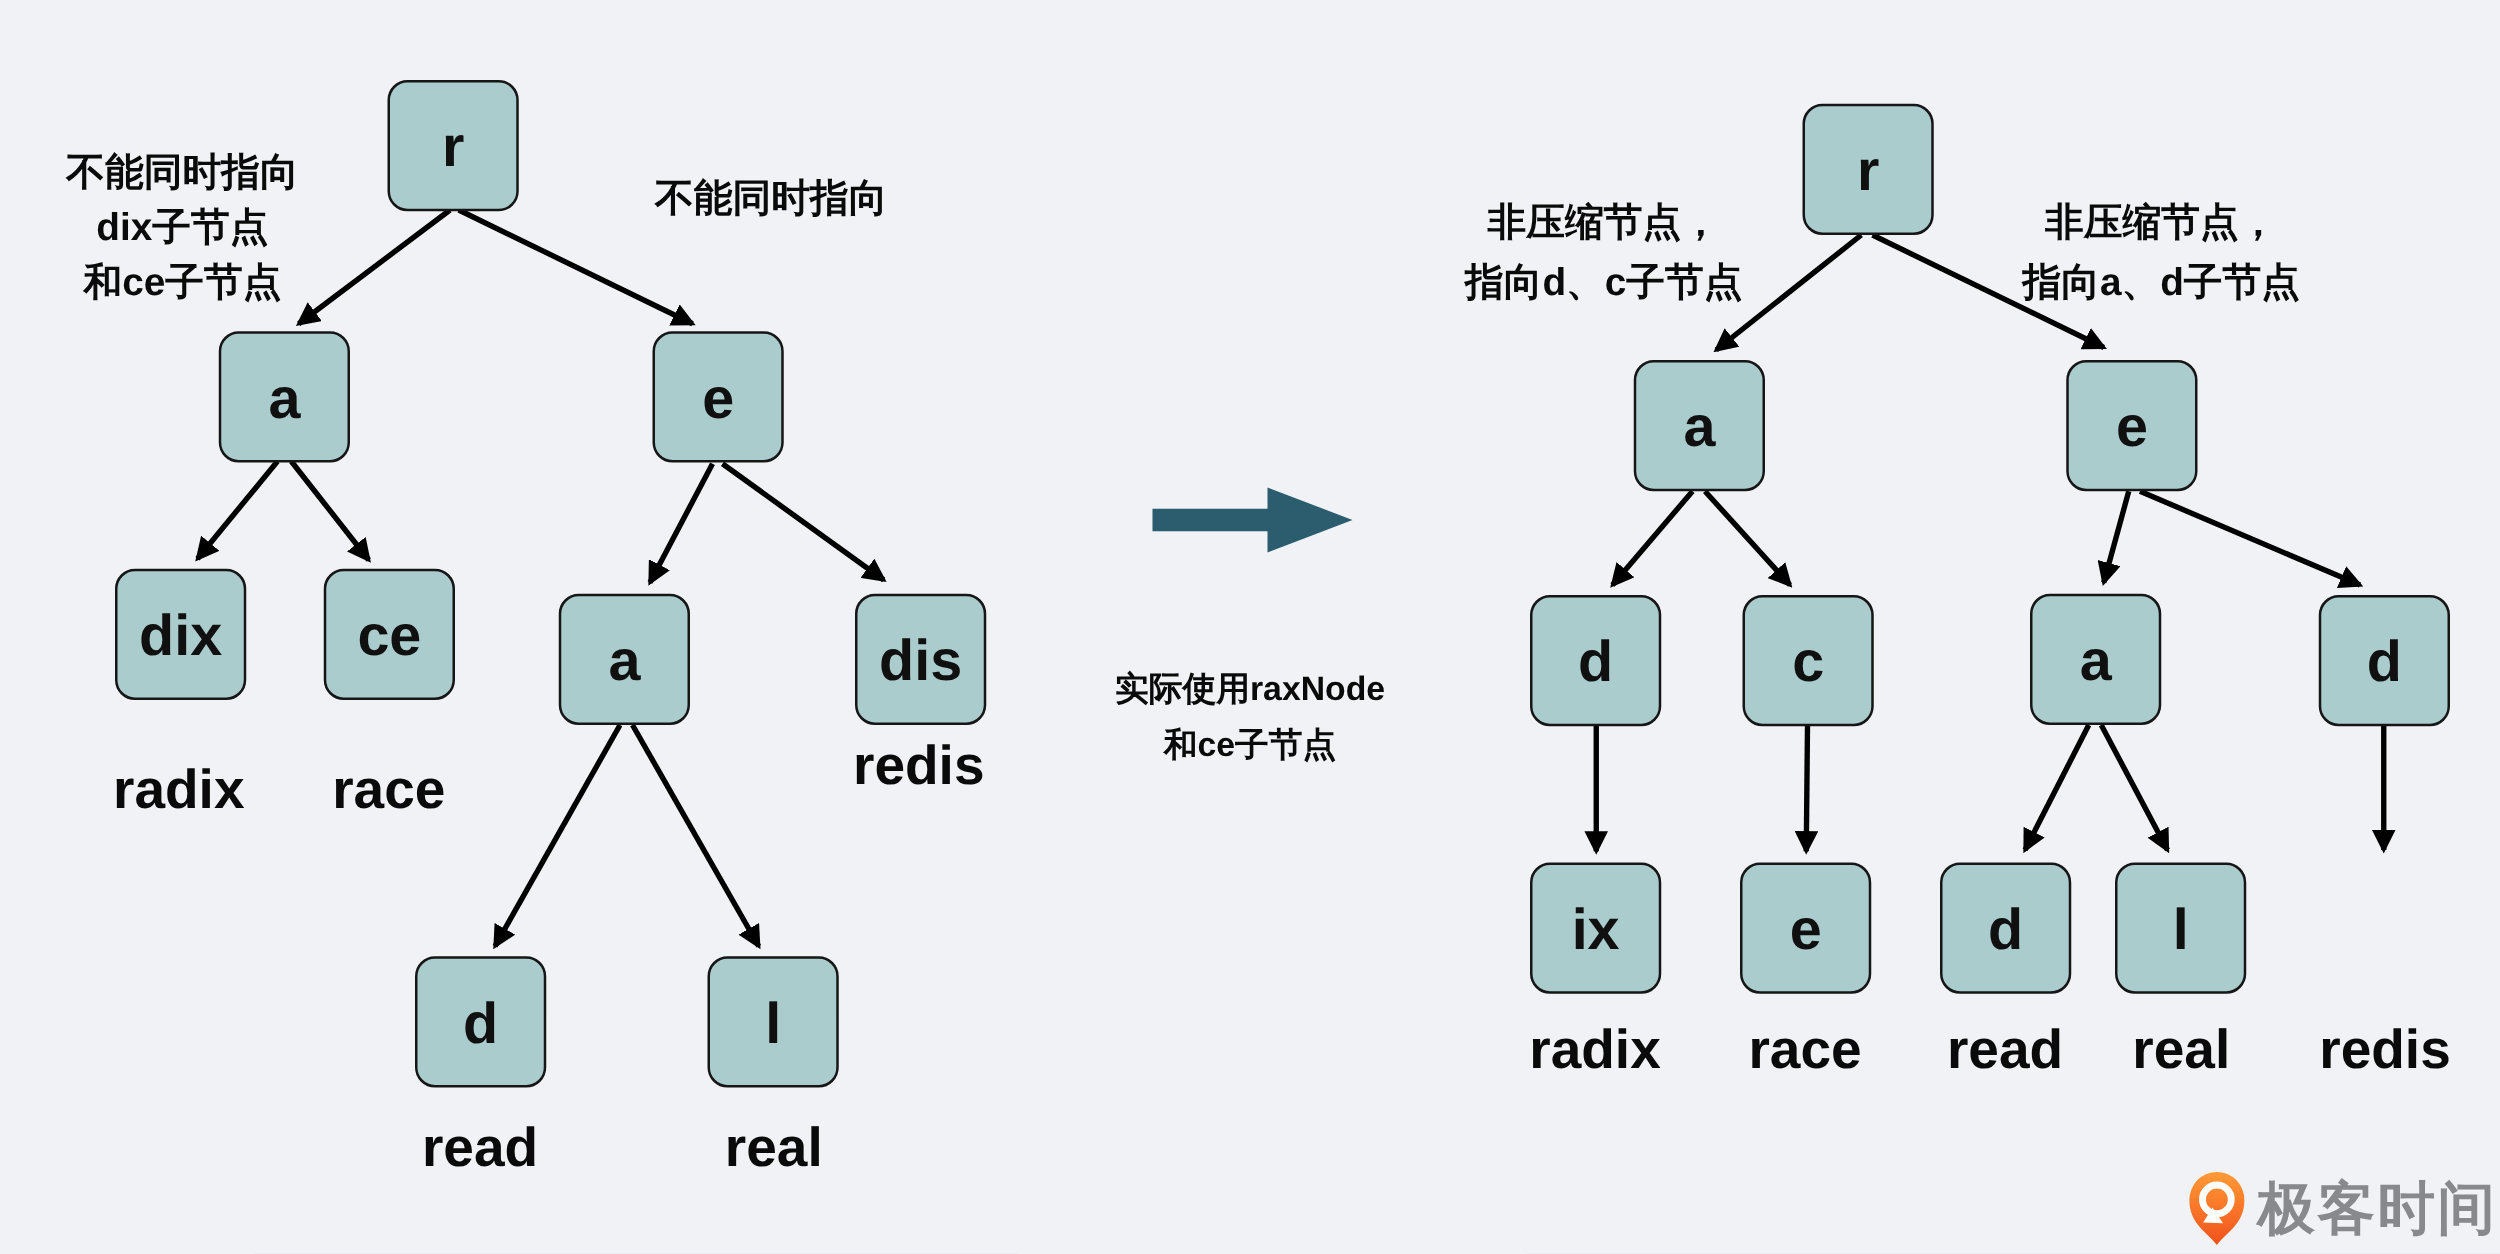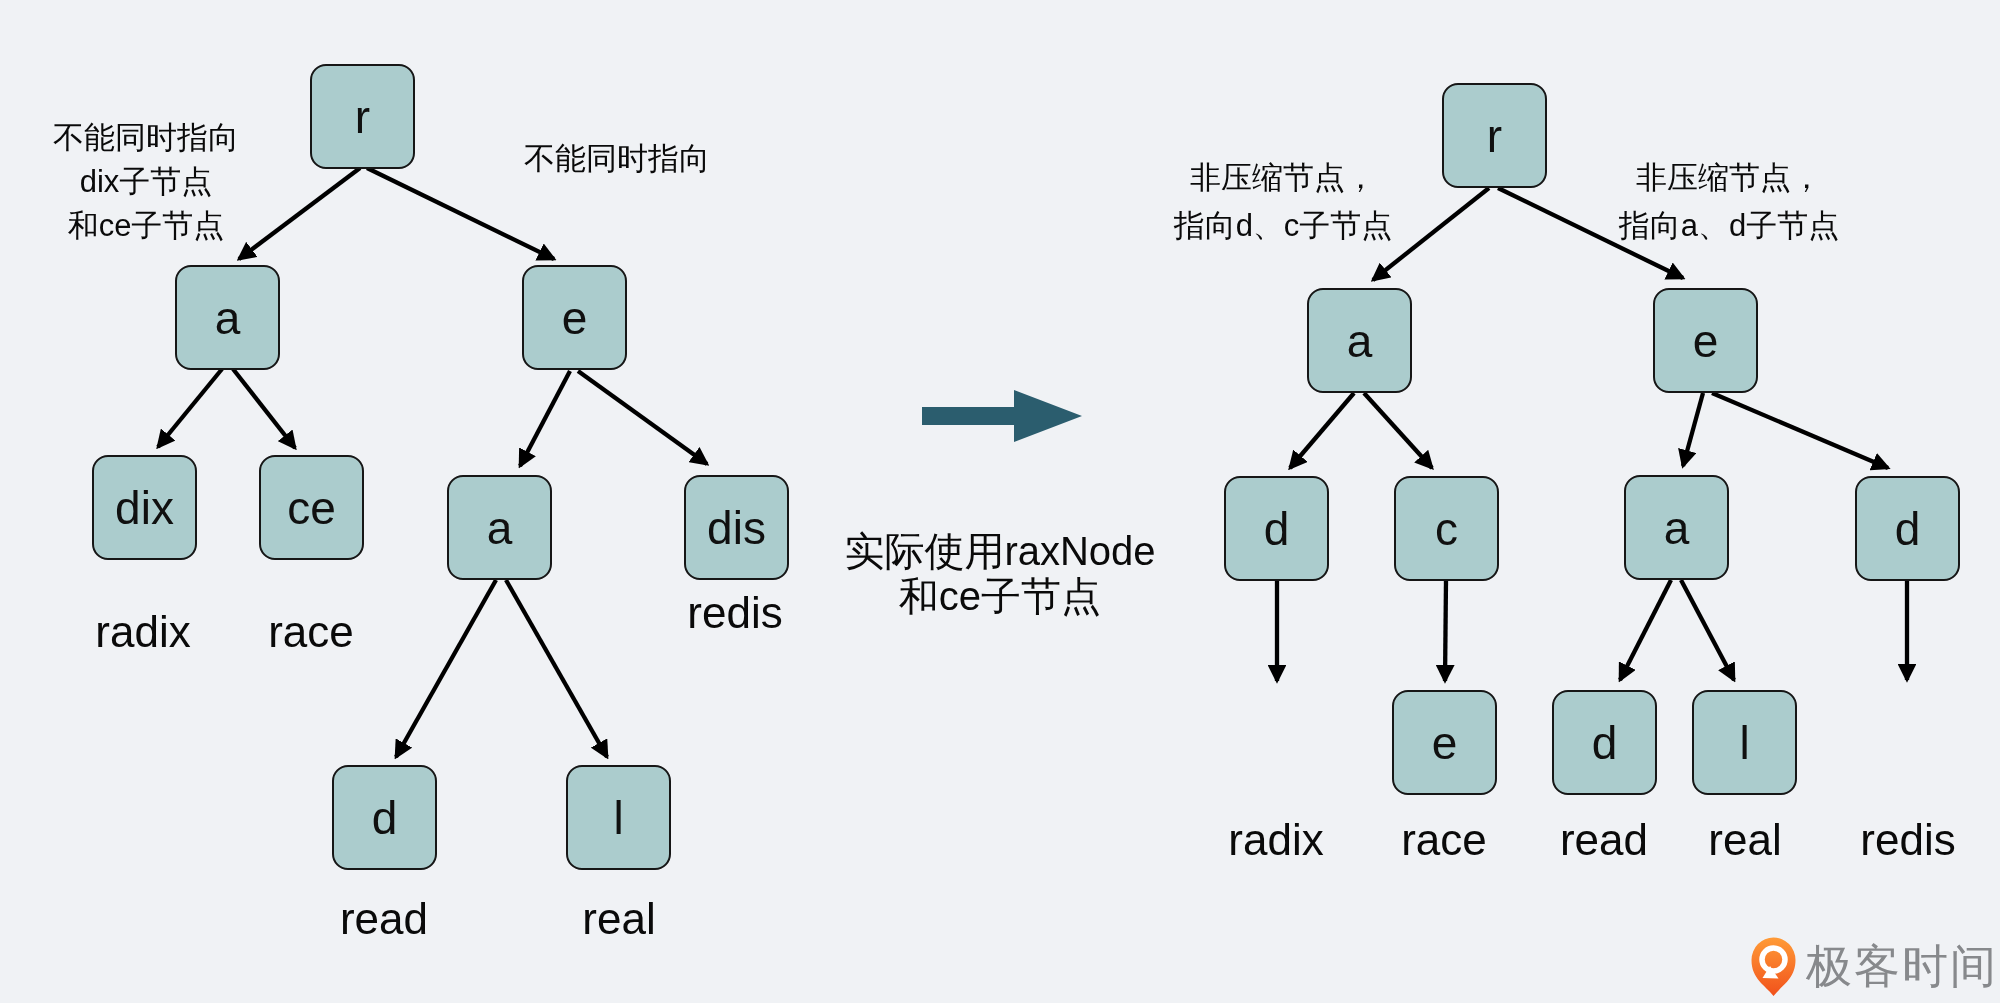--- a/index.html
+++ b/index.html
@@ -1,18 +1,18 @@
 <!DOCTYPE html>
 <html><head>
 <meta charset="utf-8">
 <style>
   html,body{margin:0;padding:0;background:#e6e8ea;}
   .stage{
     position:relative;width:2000px;height:1003px;background:#f0f2f5;
-    font-family:"Liberation Sans","DejaVu Sans",sans-serif;color:#0b0b0b;overflow:hidden;
+    font-family:"Liberation Sans","DejaVu Sans",sans-serif;color:#0b0b0b;overflow:hidden;font-weight:bold;
   }
   .edges{position:absolute;left:0;top:0;width:2000px;height:1003px;}
   .node{
     position:absolute;width:105px;height:105px;box-sizing:border-box;
     background:#abcccd;border:2.5px solid #161616;border-radius:16px;
     display:flex;align-items:center;justify-content:center;
     font-size:46px;line-height:1;color:#101010;
   }
   .wlabel{
     position:absolute;transform:translateX(-50%);
@@ -20,21 +20,21 @@
   }
   .anno{
     position:absolute;transform:translateX(-50%);text-align:center;
     font-size:31px;color:#0a0a0a;white-space:nowrap;
   }
   .anno.l1{line-height:44px;}
   .anno.l2{line-height:46px;}
   .anno.r{line-height:48px;}
   .caption{
     position:absolute;transform:translateX(-50%);text-align:center;
-    font-size:40px;line-height:45px;color:#0a0a0a;white-space:nowrap;
+    font-size:27px;line-height:45px;color:#0a0a0a;white-space:nowrap;
   }
   .brand{
     position:absolute;left:1806px;top:942px;
     font-size:46px;line-height:48px;letter-spacing:2px;color:#87898c;white-space:nowrap;
   }
   .logo-icon{position:absolute;left:1750px;top:935px;}
 </style>
 </head>
 <body>
 
@@ -110,20 +110,21 @@
     <div>指向a、d子节点</div>
   </div>
 
   <div class="node" style="left:1442px;top:83px">r</div>
   <div class="node" style="left:1307px;top:288px">a</div>
   <div class="node" style="left:1653px;top:288px">e</div>
   <div class="node" style="left:1224px;top:476px">d</div>
   <div class="node" style="left:1394px;top:476px">c</div>
   <div class="node" style="left:1624px;top:475px">a</div>
   <div class="node" style="left:1855px;top:476px">d</div>
+  <div class="node" style="left:1224px;top:690px">ix</div>
   <div class="node" style="left:1392px;top:690px">e</div>
   <div class="node" style="left:1552px;top:690px">d</div>
   <div class="node" style="left:1692px;top:690px">l</div>
 
   <div class="wlabel" style="left:1276px;top:814px">radix</div>
   <div class="wlabel" style="left:1444px;top:814px">race</div>
   <div class="wlabel" style="left:1604px;top:814px">read</div>
   <div class="wlabel" style="left:1745px;top:814px">real</div>
   <div class="wlabel" style="left:1908px;top:814px">redis</div>
 

